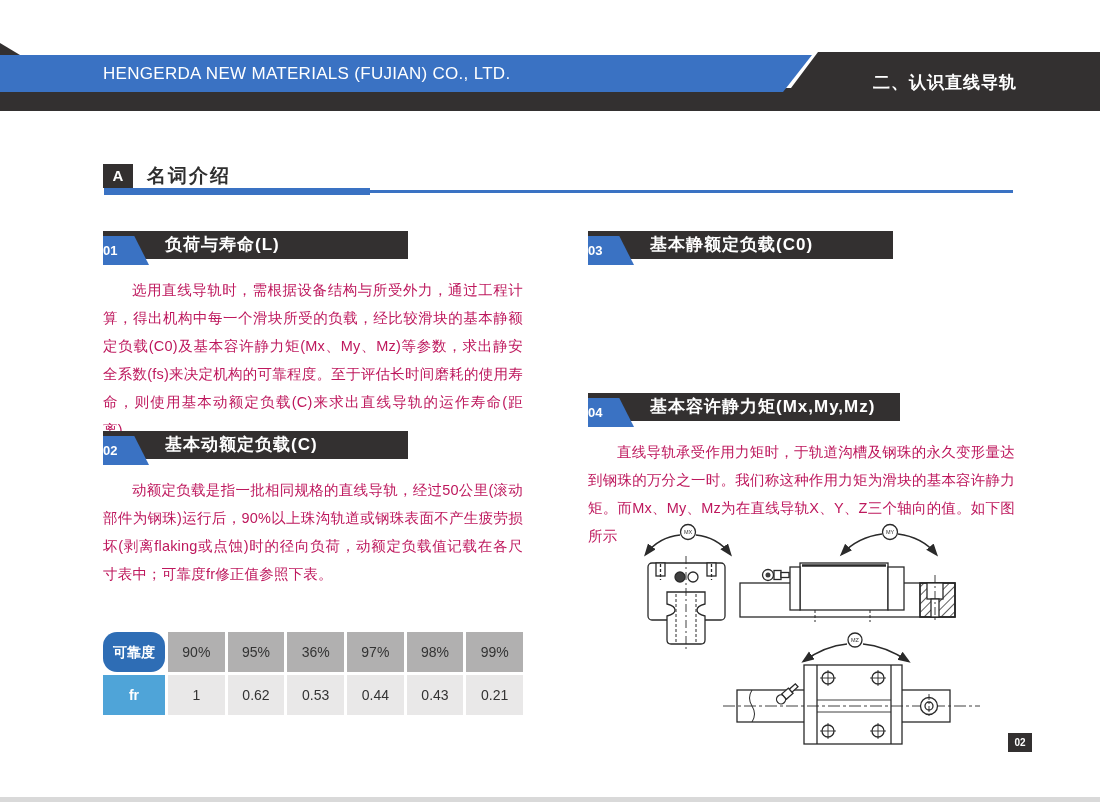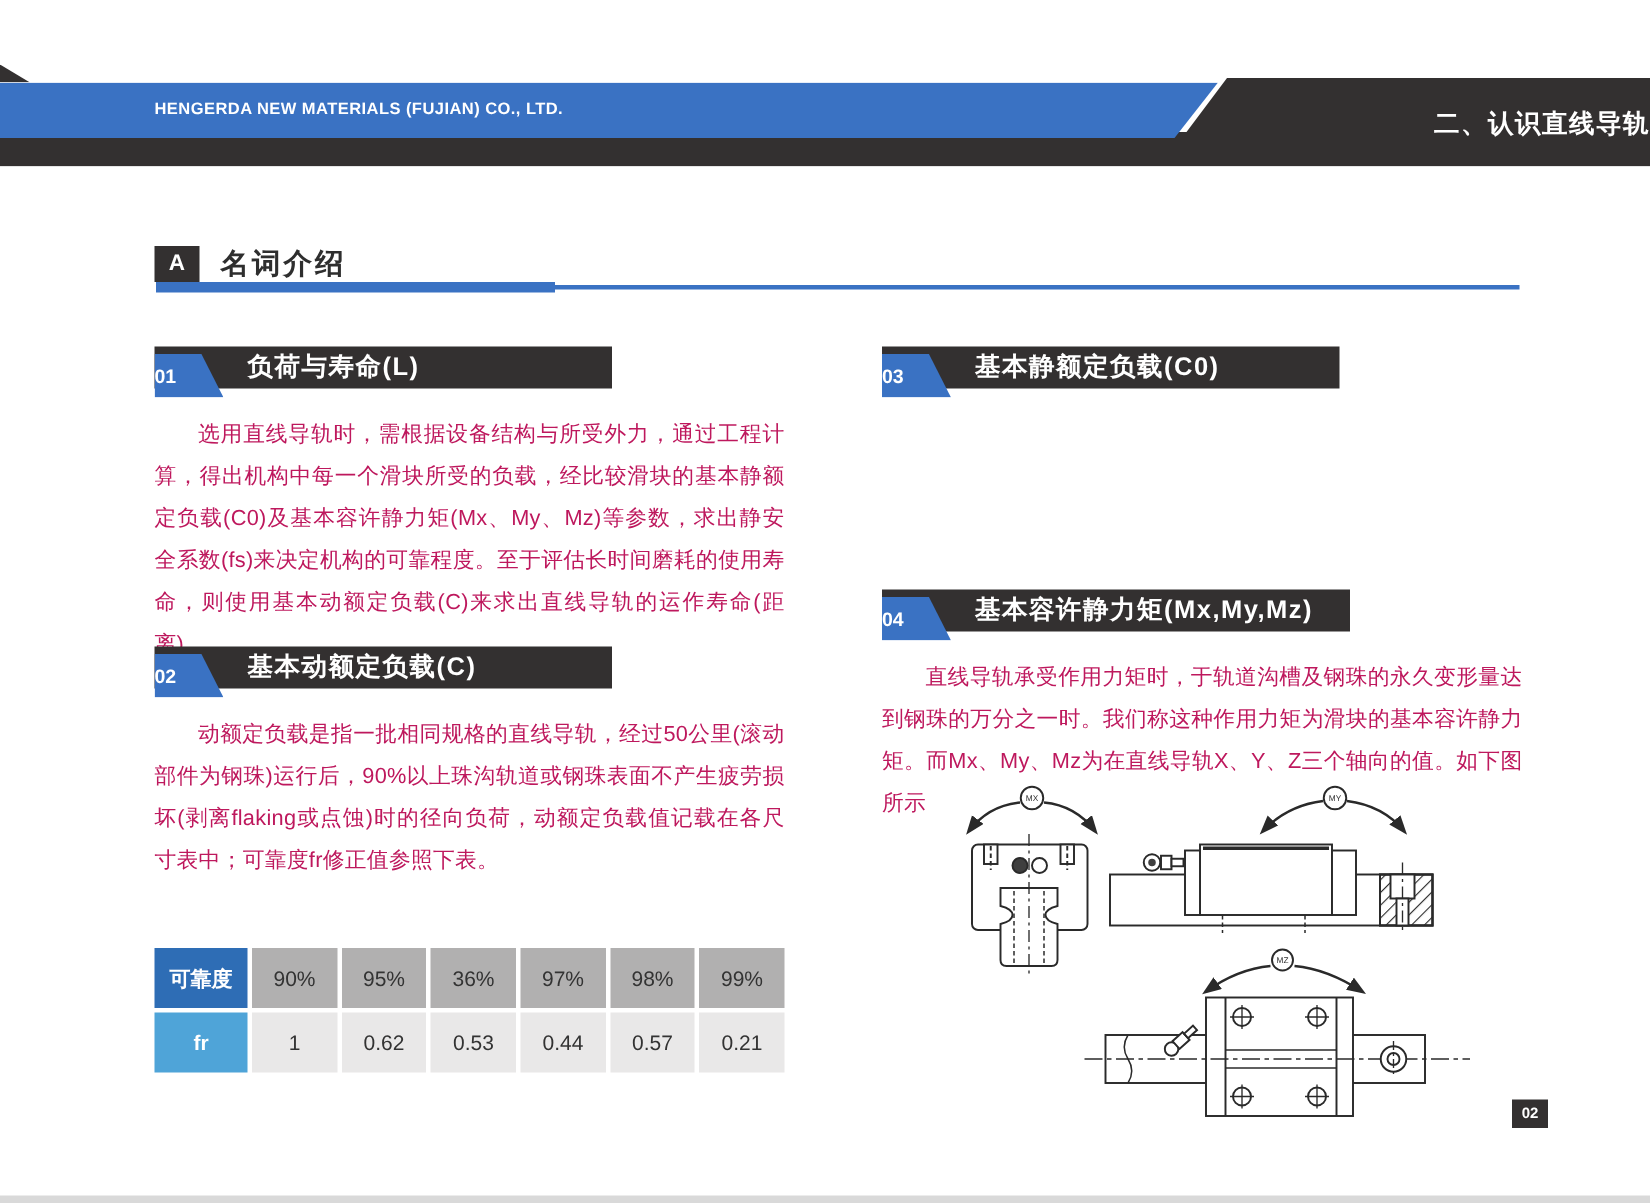--- a/index.html
+++ b/index.html
@@ -7,22 +7,22 @@
   .page { position:relative; width:1100px; height:802px; background:#ffffff; overflow:hidden; }
 
   
   .hdr-corner { position:absolute; left:0; top:43px; width:20px; height:12px;
     background:#333030; clip-path:polygon(0 0, 100% 100%, 0 100%); }
   .hdr-dark { position:absolute; left:0; top:52px; width:1100px; height:59px; background:#333030;
     clip-path:polygon(818px 0, 1100px 0, 1100px 59px, 0 59px, 0 36px, 791px 36px); }
   .hdr-blue { position:absolute; left:0; top:55px; width:812px; height:37px; background:#3a72c3;
     clip-path:polygon(0 0, 100% 0, calc(100% - 29px) 100%, 0 100%); }
   .hdr-company { position:absolute; left:103px; top:0; height:37px; line-height:37px;
-    color:#fff; font-size:11px; font-weight:bold; letter-spacing:.3px;text-align:right; }
-  .hdr-title { position:absolute; left:790px; top:71px; width:310px; text-align:right;
+    color:#fff; font-size:17px; font-weight:normal; letter-spacing:.3px;text-align:right; }
+  .hdr-title { position:absolute; left:790px; top:71px; width:310px; text-align:center;
     color:#fff; font-size:17px; font-weight:bold; letter-spacing:1px; }
 
   
   .secA { position:absolute; left:103px; top:163px; display:flex; align-items:center; }
   .secA-badge { width:30px; height:24px; background:#333030; color:#fff; font-size:15px;
     font-weight:bold; text-align:center; line-height:24px; }
   .secA-title { margin-left:14px; font-size:19px; font-weight:bold; color:#2e2e2e; letter-spacing:2px; }
   .secA-rule-thick { position:absolute; left:104px; top:188px; width:266px; height:7px; background:#3a72c3; }
   .secA-rule-thin  { position:absolute; left:370px; top:190px; width:643px; height:3px; background:#3a72c3; }
 
@@ -35,21 +35,21 @@
     line-height:29px; }
 
   
   .para { position:absolute; font-size:14.5px; line-height:28px; color:#be185d;
     text-align:justify; text-indent:2em; letter-spacing:.2px; }
 
   
   .rtable { position:absolute; left:103px; top:632px; width:420px;
     display:grid; grid-template-columns:62px repeat(6,1fr); gap:3px; }
   .rtable div { height:40px; line-height:40px; text-align:center; font-size:14px; }
-  .cell-bluedark { background:#2e6db5; color:#fff; font-weight:bold; font-size:13.5px; }
+  .cell-bluedark { background:#2e6db5; color:#fff; font-weight:bold; font-size:13.5px;border-radius:14px; }
   .cell-blue     { background:#4fa4d8; color:#fff; font-weight:bold; }
   .cell-gray     { background:#b1b0b0; color:#333; }
   .cell-light    { background:#e9e8e8; color:#333; }
 
   
   .diagram { position:absolute; left:615px; top:518px; }
 
   
   .pagenum { position:absolute; left:1008px; top:733px; width:24px; height:19px;
     background:#333030; color:#fff; font-size:10px; font-weight:bold;
@@ -94,21 +94,21 @@
     <div class="cell-gray">95%</div>
     <div class="cell-gray">36%</div>
     <div class="cell-gray">97%</div>
     <div class="cell-gray">98%</div>
     <div class="cell-gray">99%</div>
     <div class="cell-blue">fr</div>
     <div class="cell-light">1</div>
     <div class="cell-light">0.62</div>
     <div class="cell-light">0.53</div>
     <div class="cell-light">0.44</div>
-    <div class="cell-light">0.57</div>
+    <div class="cell-light">0.43</div>
     <div class="cell-light">0.21</div>
   </div>
 
   <div class="numbar" style="left:588px; top:231px; width:305px;">
     <span class="bar-title">基本静额定负载(C0)</span>
     <span class="tab">03</span>
   </div>
 
   <div class="numbar" style="left:588px; top:393px; width:312px;">
     <span class="bar-title">基本容许静力矩(Mx,My,Mz)</span>

